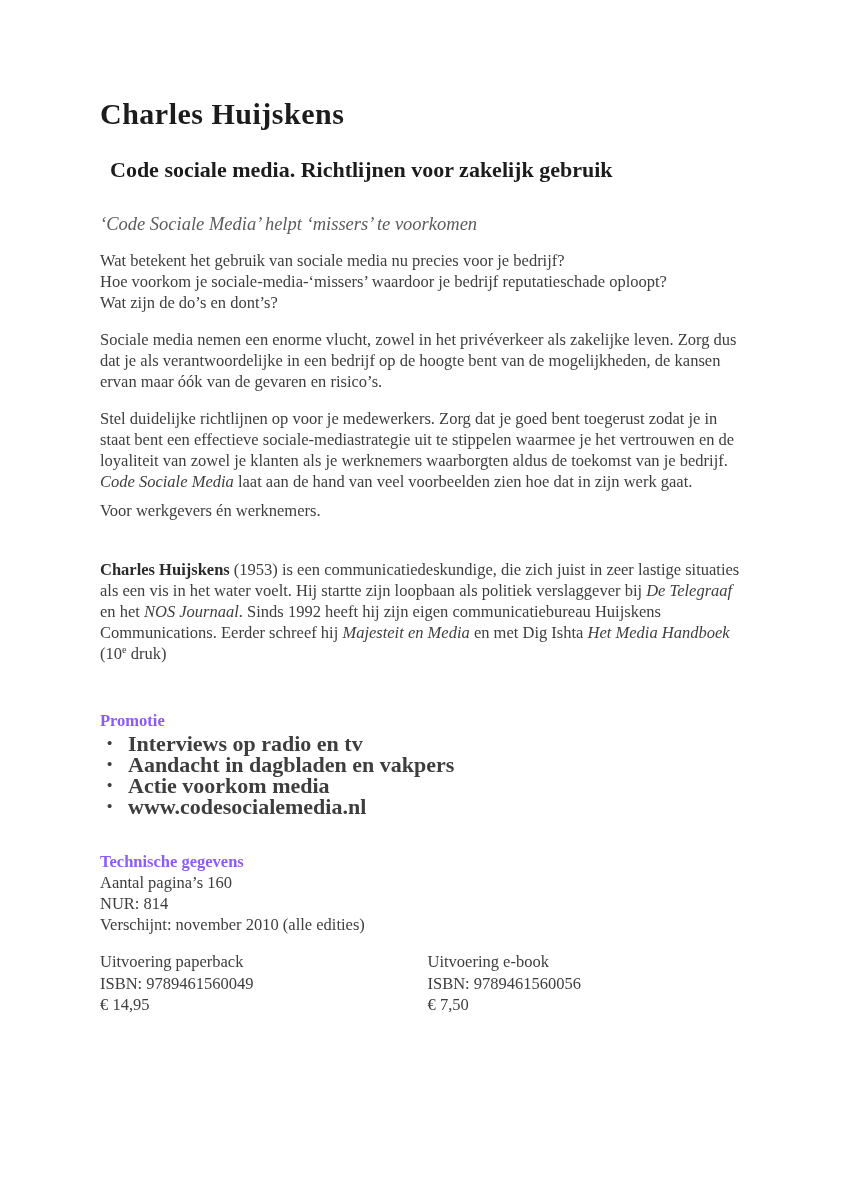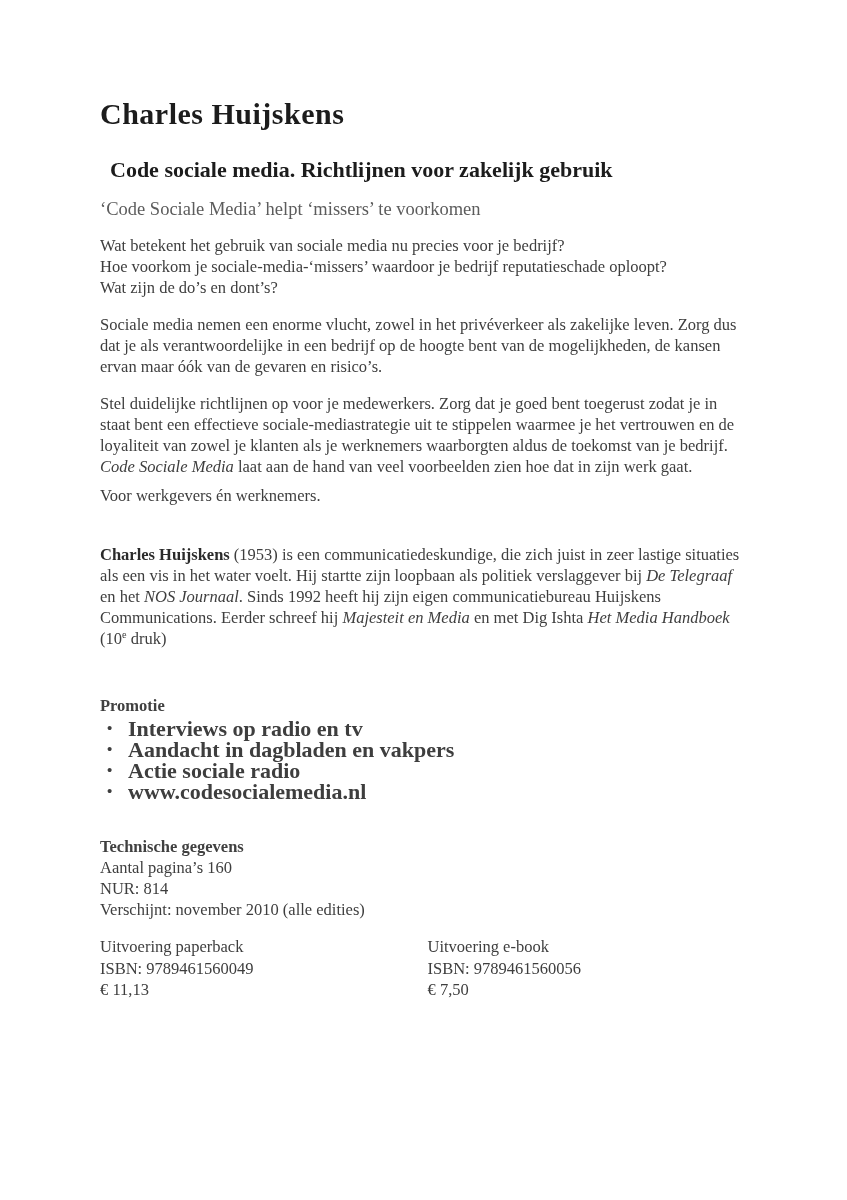--- a/index.html
+++ b/index.html
@@ -32,43 +32,44 @@
     letter-spacing: 0.5px;
   }
   h2.book-title {
     margin: 24px 0 0 10px;
     font-size: 22px;
     line-height: 28px;
     font-weight: bold;
     color: #1c1c1c;
   }
   .subtitle {
-    margin-top: 13px;
+    margin-top: 28px;
     font-size: 18.5px;
     line-height: 24px;
+    font-style: italic;
     color: #5c5c5c;
   }
   .para {
     margin: 16px 8px 0 0;
     font-size: 16.5px;
     line-height: 21px;
   }
   .questions { margin-top: 14px; }
   .audience { margin-top: 8px; }
   .bio { margin-top: 38px; }
   sup { font-size: 0.62em; line-height: 0; }
   em { font-style: italic; }
   strong { font-weight: bold; color: #2a2a2a; }
 
   .section-heading {
     margin-top: 8px;
     font-size: 16.5px;
     line-height: 21px;
     font-weight: bold;
-    color: #404040;
+    color: #8b5cf6;
   }
   .section-heading.tech { margin-top: 34px; }
   .promo-heading { margin-top: 46px; }
 
   ul.bullets {
     margin: 2px 0 0 0;
     padding: 0;
     list-style: none;
   }
   ul.bullets li {
@@ -123,34 +124,34 @@
     <p class="para"><span>Stel duidelijke richtlijnen op voor je medewerkers. Zorg dat je goed bent toegerust zodat je in staat bent een effectieve sociale-mediastrategie uit te stippelen waarmee je het vertrouwen en de loyaliteit van zowel je klanten als je werknemers waarborgten aldus de toekomst van je bedrijf. </span><em>Code Sociale Media</em><span> laat aan de hand van veel voorbeelden zien hoe dat in zijn werk gaat.</span></p>
 
     <p class="para audience">Voor werkgevers én werknemers.</p>
 
     <p class="para bio"><strong>Charles Huijskens</strong><span> (1953) is een communicatiedeskundige, die zich juist in zeer lastige situaties als een vis in het water voelt. Hij startte zijn loopbaan als politiek verslaggever bij </span><em>De Telegraaf</em><span> en het </span><em>NOS Journaal</em><span>. Sinds 1992 heeft hij zijn eigen communicatiebureau Huijskens Communications. Eerder schreef hij </span><em>Majesteit en Media</em><span> en met Dig Ishta </span><em>Het Media Handboek</em><span> (10</span><sup>e</sup><span> druk)</span></p>
 
     <div class="section-heading promo-heading">Promotie</div>
     <ul class="bullets">
       <li><span>Interviews op radio en tv</span></li>
       <li><span>Aandacht in dagbladen en vakpers</span></li>
-      <li><span>Actie sociale radio</span></li>
+      <li><span>Actie voorkom media</span></li>
       <li><span>www.codesocialemedia.nl</span></li>
     </ul>
 
     <div class="section-heading tech">Technische gegevens</div>
     <div class="tech-line">Aantal pagina’s 160</div>
     <div class="tech-line">NUR: 814</div>
     <div class="tech-line">Verschijnt: november 2010 (alle edities)</div>
 
     <div class="editions">
       <div class="edition">
         <div>Uitvoering paperback</div>
         <div>ISBN: 9789461560049</div>
-        <div>€ 11,13</div>
+        <div>€ 14,95</div>
       </div>
       <div class="edition">
         <div>Uitvoering e-book</div>
         <div>ISBN: 9789461560056</div>
         <div>€ 7,50</div>
       </div>
     </div>
 
   </div>
 </div>

